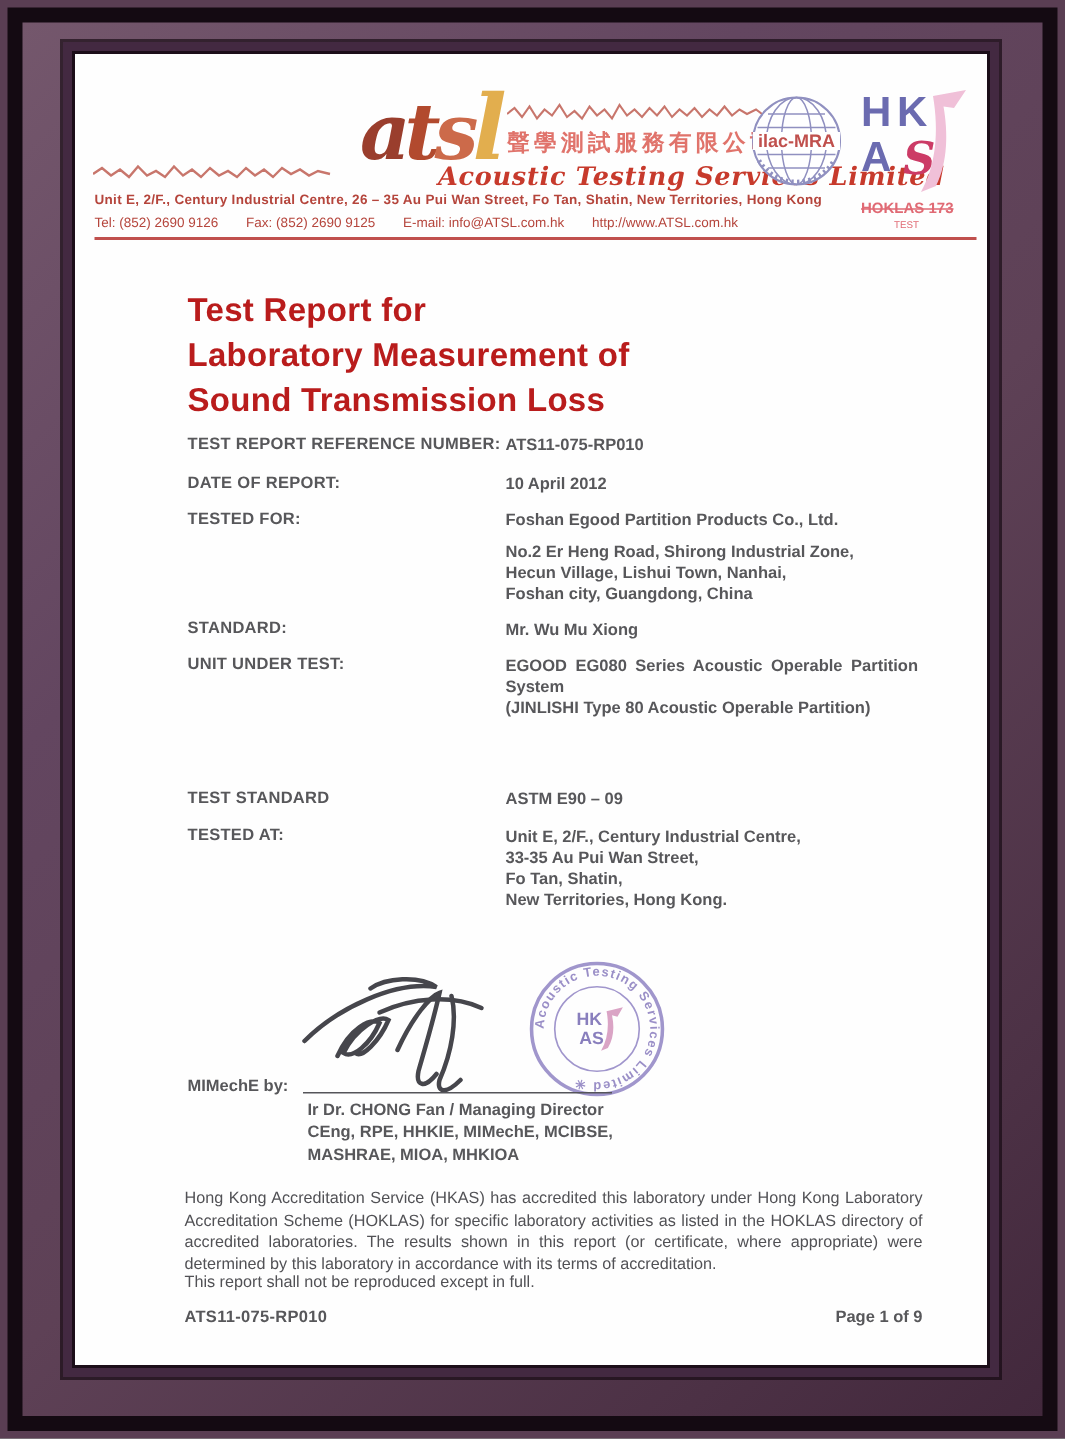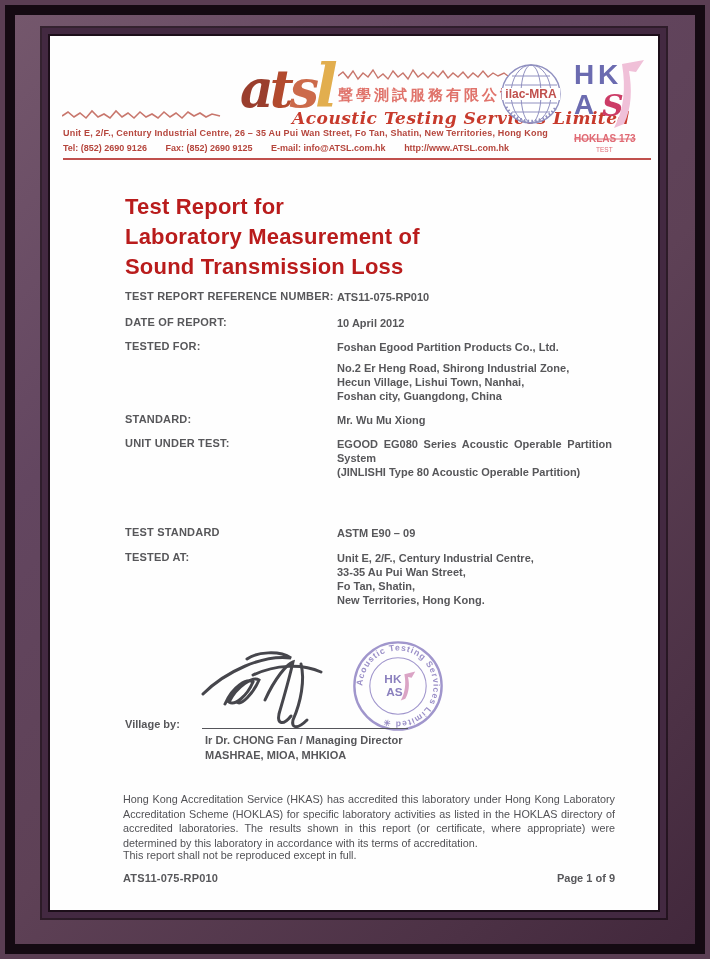--- a/index.html
+++ b/index.html
@@ -18,21 +18,21 @@
   .squiggle { position:absolute; }
   .atsl { position:absolute; left:190px; top:24px; font-family:"DejaVu Serif", serif;
     font-style:italic; font-weight:bold; font-size:52px; line-height:52px; letter-spacing:-4px; }
   .atsl .la { color:#9a3e2d; } .atsl .lt { color:#b24a2e; }
   .atsl .ls { color:#cc6a4a; } .atsl .ll { color:#e2ae4e; font-size:60px; }
   .cn-name { position:absolute; left:288px; top:50px; font-size:15px; font-weight:bold;
     color:#e0736b; letter-spacing:3px; white-space:nowrap; }
   .en-name { position:absolute; left:242px; top:72px; font-family:"DejaVu Serif", serif;
     font-style:italic; font-weight:bold; font-size:17px; color:#c73a2c; white-space:nowrap; letter-spacing:.5px; }
   .addr1 { position:absolute; left:13px; top:92px; font-size:9px; font-weight:bold; color:#b5453c; white-space:nowrap; letter-spacing:.2px; }
-  .addr2 { position:absolute; left:13px; top:107px; font-size:9px; font-weight:bold; color:#b5453c; white-space:nowrap; }
+  .addr2 { position:absolute; left:13px; top:107px; font-size:9px; font-weight:normal; color:#b5453c; white-space:nowrap; }
   .addr2 span { margin-right:16px; }
   .red-rule { position:absolute; left:13px; top:122px; width:588px; height:2px; background:#c0504d; }
   .ilac { position:absolute; left:449px; top:26px; width:64px; height:64px; }
   .hkas { position:absolute; left:524px; top:22px; width:82px; height:100px; }
 
   
   .title { position:absolute; left:75px; top:156px; font-size:22px; font-weight:bold;
     color:#b91c1c; line-height:30px; letter-spacing:.2px; }
 
   
@@ -158,24 +158,25 @@
     </defs>
     <circle cx="55" cy="55" r="48" fill="none" stroke="#9488c6" stroke-width="2.6"></circle>
     <circle cx="55" cy="55" r="31" fill="none" stroke="#9488c6" stroke-width="1.2"></circle>
     <text font-family="Liberation Sans, sans-serif" font-size="9.5" font-weight="bold" fill="#8d80c0" letter-spacing="1">
       <textPath href="#ringPath" xlink:href="#ringPath">Acoustic Testing Services Limited ✳</textPath>
     </text>
     <text x="40" y="52" font-family="Liberation Sans, sans-serif" font-size="13" font-weight="bold" fill="#7a6eb5">HK</text>
     <text x="42" y="66" font-family="Liberation Sans, sans-serif" font-size="13" font-weight="bold" fill="#7a6eb5">AS</text>
     <path d="M62,42 L74,39 L70,46 L66,45 C68,54 67,62 63,69 L58,71 C63,62 64,52 62,42 Z" fill="#d698be"></path>
   </svg>
-  <div class="approved">Village by:</div>
+  <div class="approved">MIMechE by:</div>
   <div class="sig-line"></div>
   <div class="signer">
     <div>Ir Dr. CHONG Fan / Managing Director</div>
+    <div>CEng, RPE, HHKIE, MIMechE, MCIBSE,</div>
     <div>MASHRAE, MIOA, MHKIOA</div>
   </div>
 
   <div class="accred">Hong Kong Accreditation Service (HKAS) has accredited this laboratory under Hong Kong Laboratory Accreditation Scheme (HOKLAS) for specific laboratory activities as listed in the HOKLAS directory of accredited laboratories. The results shown in this report (or certificate, where appropriate) were determined by this laboratory in accordance with its terms of accreditation.</div>
   <div class="repro">This report shall not be reproduced except in full.</div>
   <div class="foot-ref">ATS11-075-RP010</div>
   <div class="foot-page">Page 1 of 9</div>
 
 </div>
 

